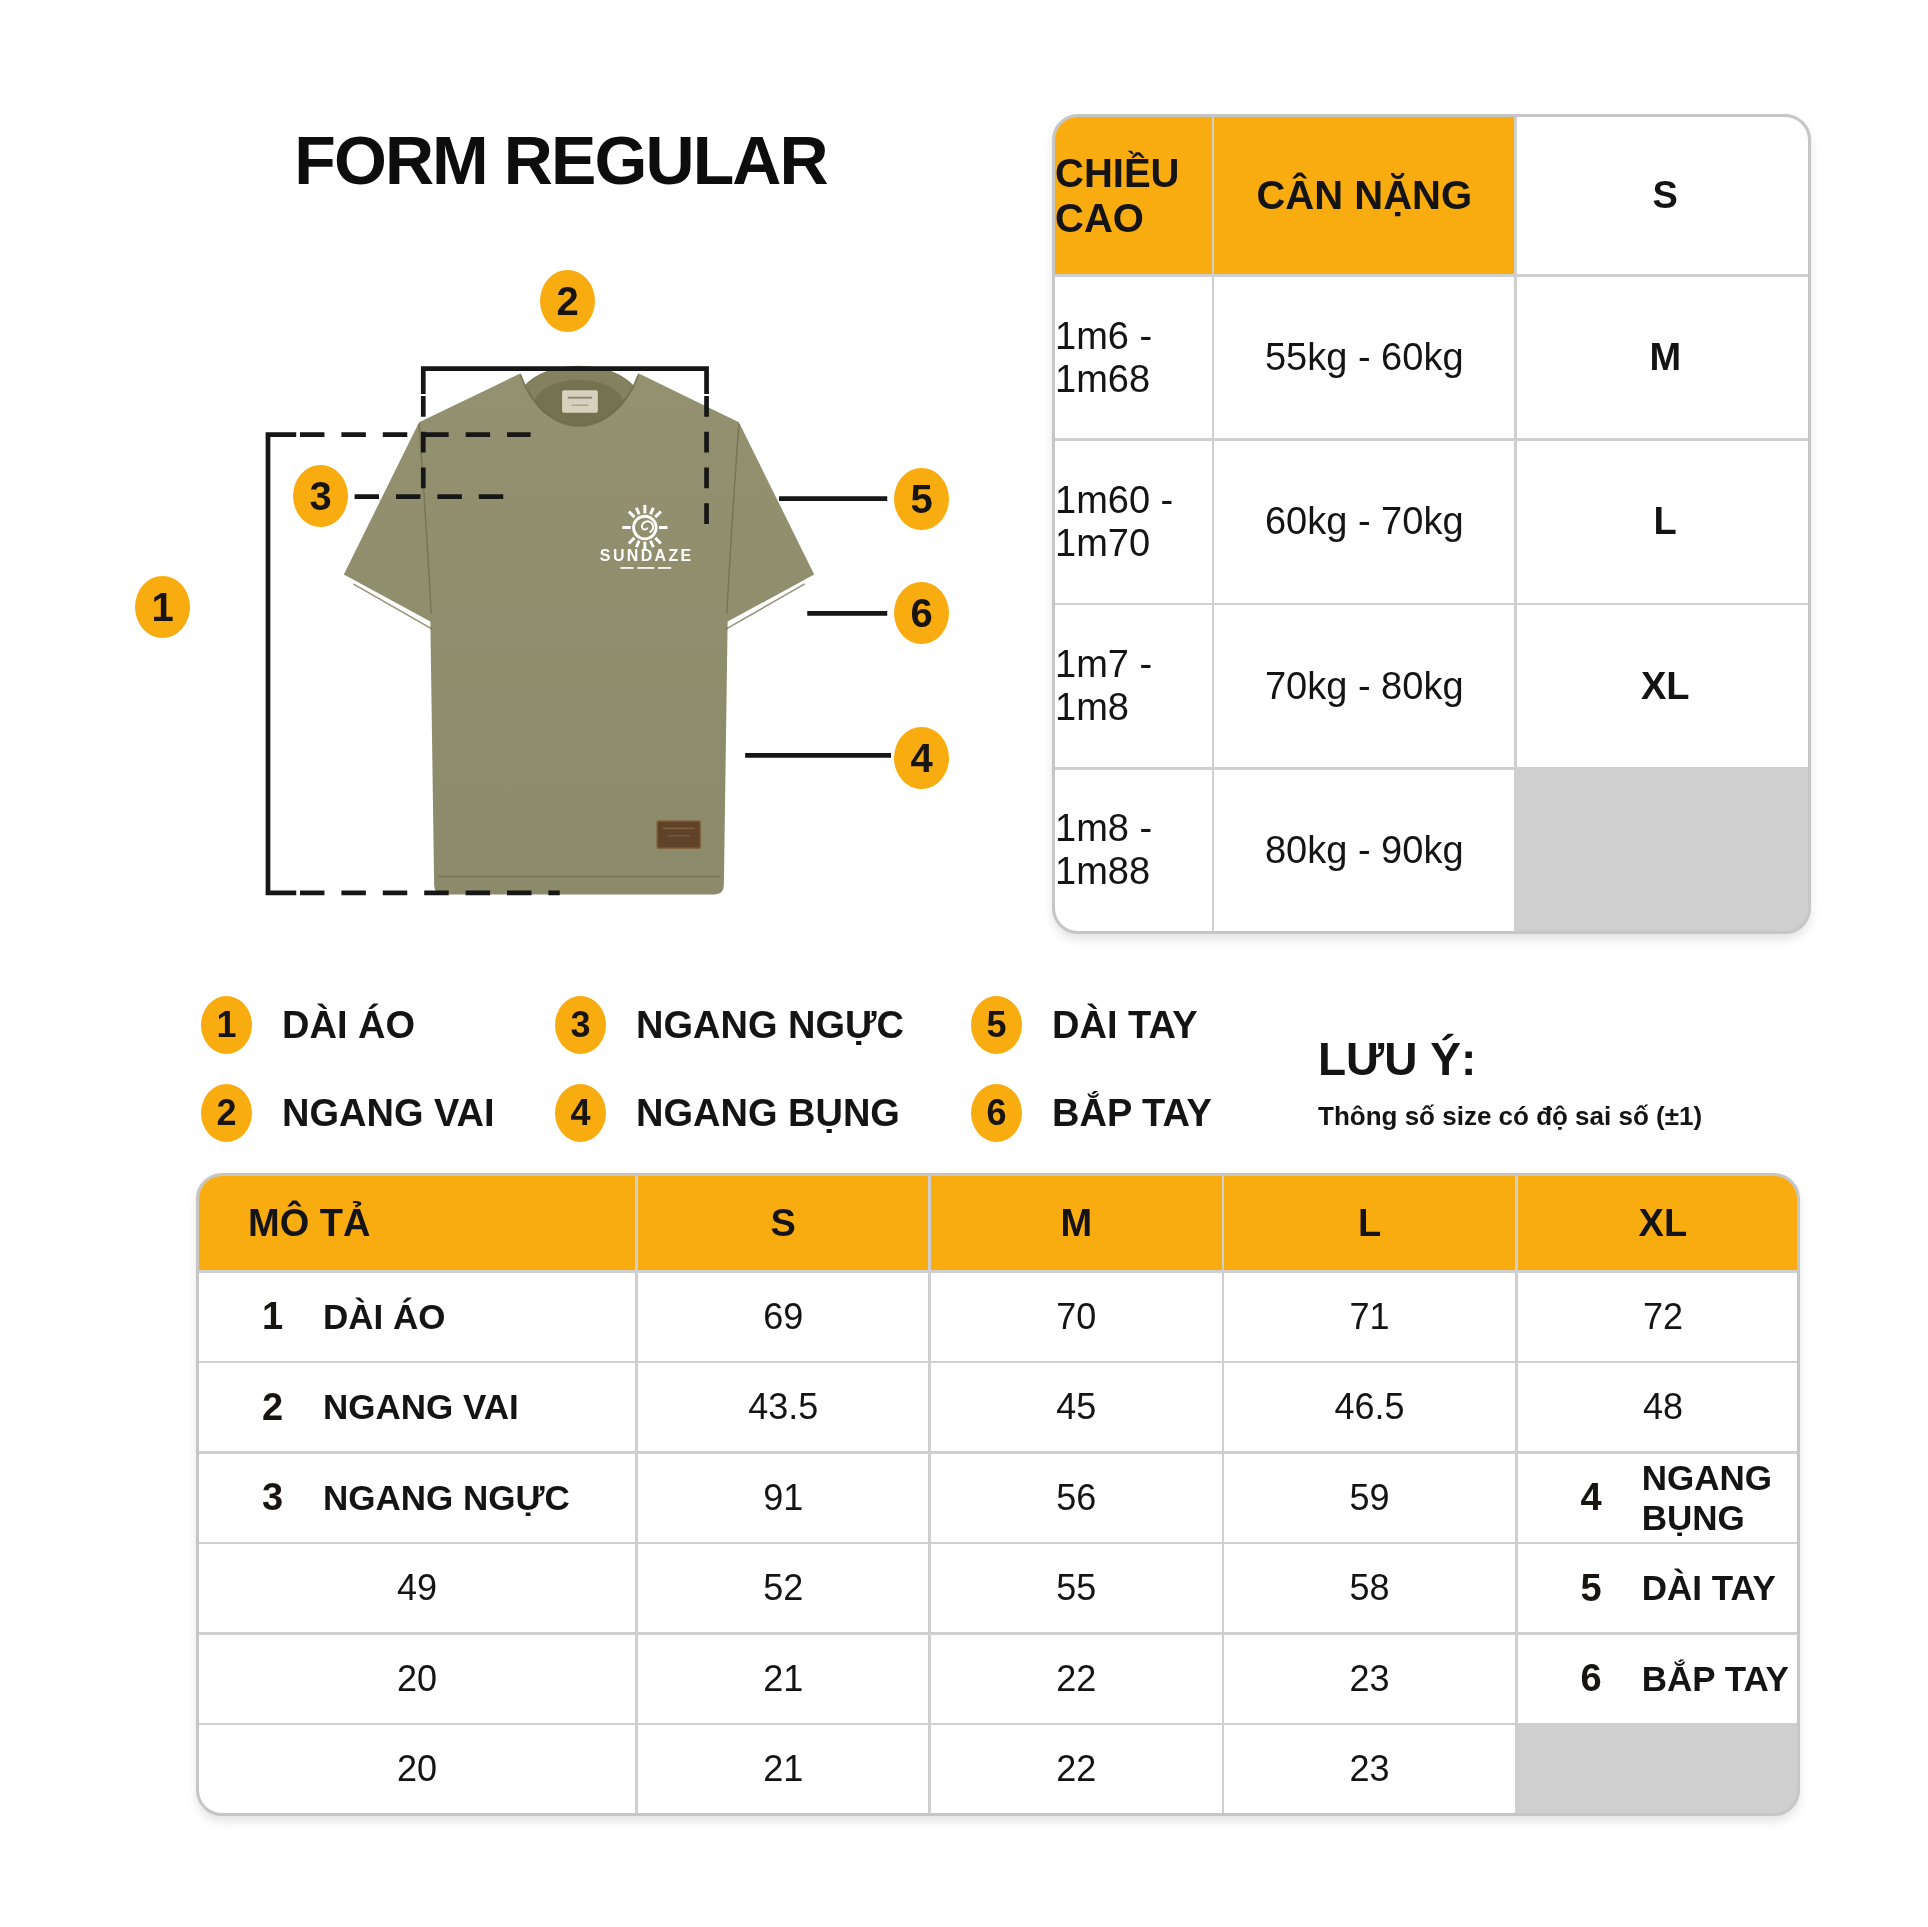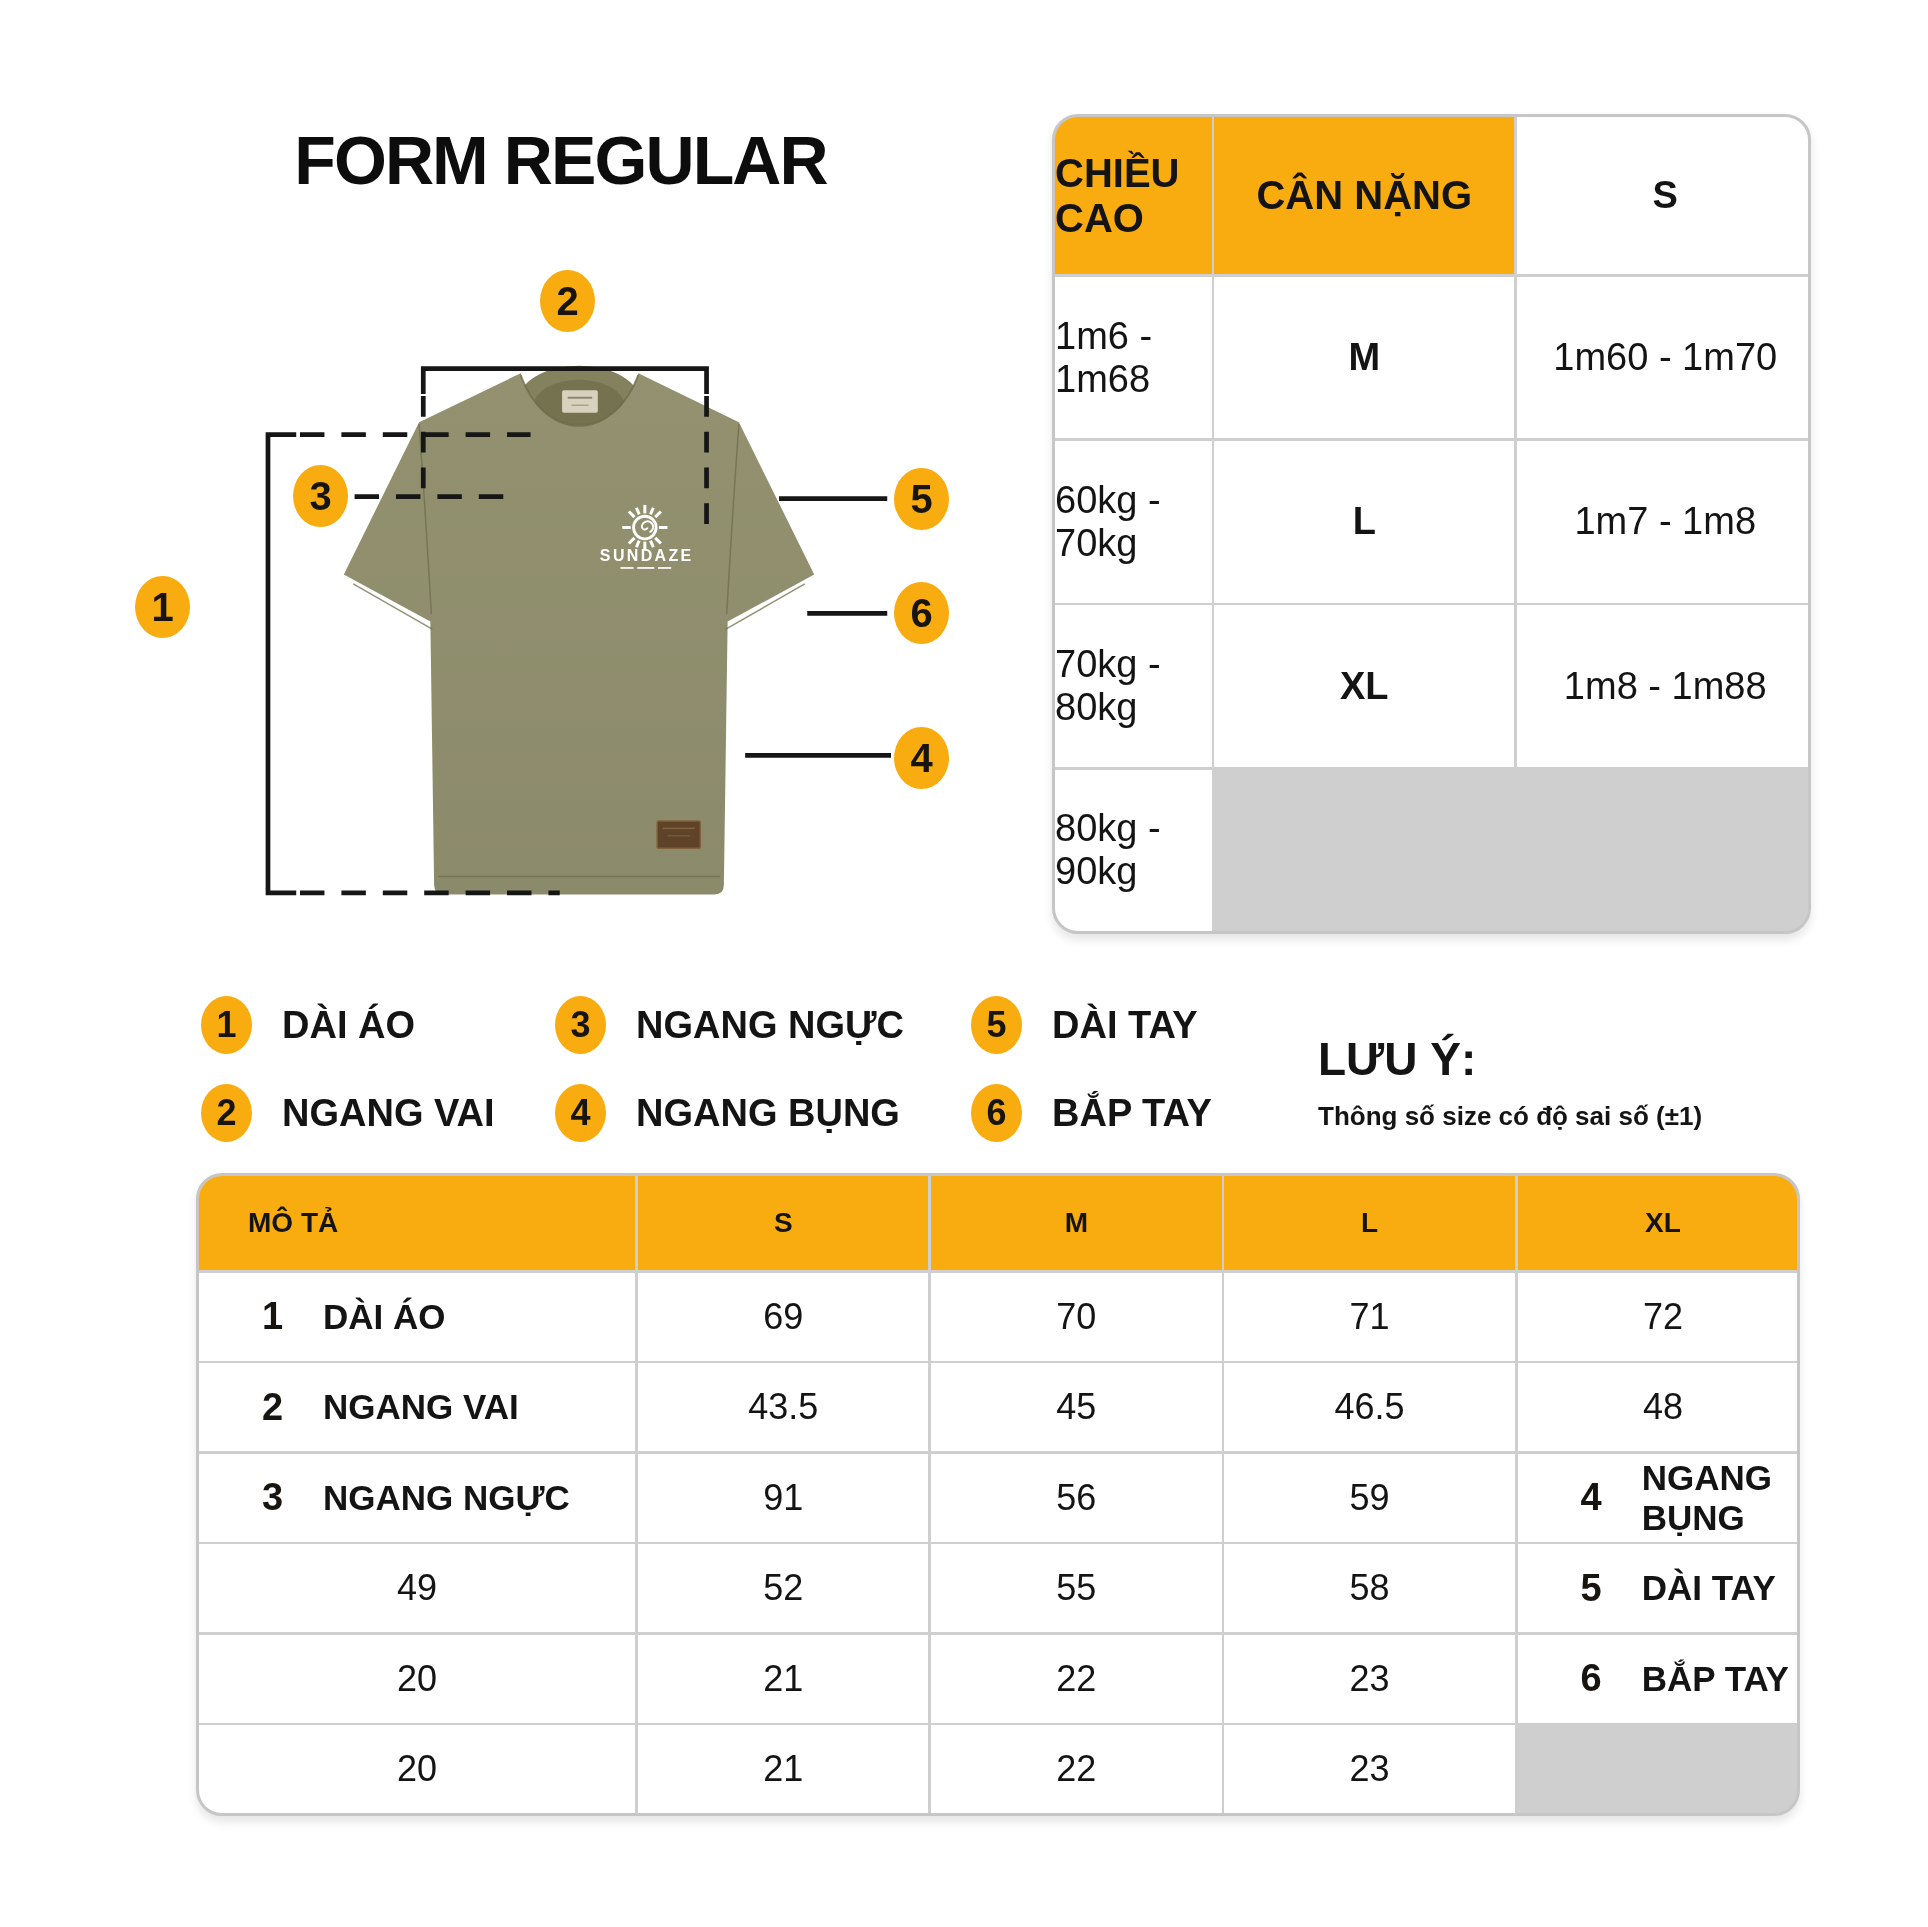--- a/index.html
+++ b/index.html
@@ -29,21 +29,21 @@
   .rtable .head{background:#F9AC10;font-weight:800;font-size:40px;}
   .rtable .bold{font-weight:800;}
 
   .size-table{left:1019px;top:114px;width:753px;height:814px;
               grid-template-columns:20.8% 39.8% 39.4%;
               grid-template-rows:157px repeat(4,1fr);}
 
   .measure-table{left:163px;top:1173px;width:1598px;height:637px;
                  grid-template-columns:27.3% 18.17% 18.17% 18.18% 18.18%;
                  grid-template-rows:94px repeat(6,1fr);}
-  .measure-table .head{font-size:28px;}
+  .measure-table .head{font-size:38px;}
   .measure-table .left{justify-content:flex-start;padding-left:49px;gap:26px;}
   .measure-table .rowlabel{font-weight:800;font-size:35px;}
   .measure-table .val{font-size:36px;font-weight:400;}
 
   
   .legend-item{position:absolute;display:flex;align-items:center;gap:30px;}
   .legend-item .lab{font-size:38px;font-weight:800;white-space:nowrap;}
   .note{position:absolute;left:1285px;top:1032px;width:508px;}
   .note .nt{font-size:46px;font-weight:800;}
   .note .nb{font-size:26px;font-weight:700;margin-top:15px;white-space:nowrap;}
@@ -147,20 +147,21 @@
   <div class="chip" style="left:861px;top:727px">4</div>
   <div class="chip" style="left:861px;top:468px">5</div>
   <div class="chip" style="left:861px;top:582px">6</div>
 
   <div class="rtable size-table">
     <div class="cell head">CHIỀU CAO</div>
     <div class="cell head">CÂN NẶNG</div>
 
     <div class="cell bold">S</div>
     <div class="cell">1m6 - 1m68</div>
+    <div class="cell">55kg - 60kg</div>
 
     <div class="cell bold">M</div>
     <div class="cell">1m60 - 1m70</div>
     <div class="cell">60kg - 70kg</div>
 
     <div class="cell bold">L</div>
     <div class="cell">1m7 - 1m8</div>
     <div class="cell">70kg - 80kg</div>
 
     <div class="cell bold">XL</div>

